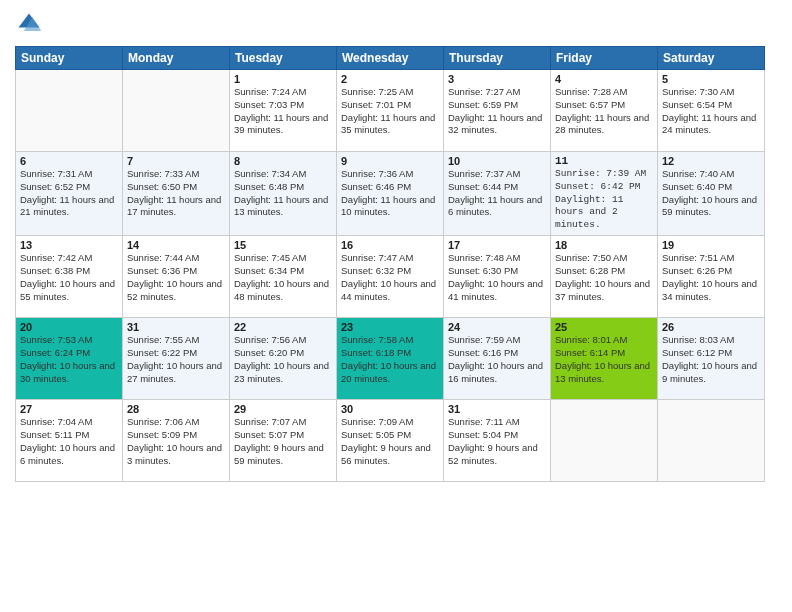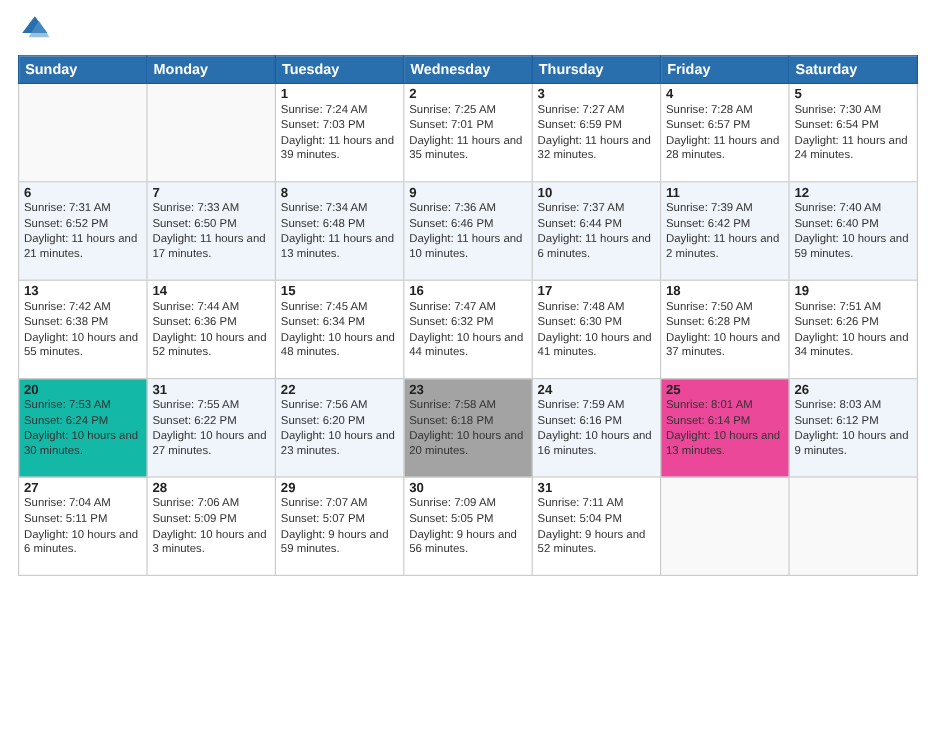--- a/index.html
+++ b/index.html
@@ -190,21 +190,21 @@
             <div class="day-info">Sunrise: 7:36 AM
 Sunset: 6:46 PM
 Daylight: 11 hours and 10 minutes.</div>
           </td>
           <td style="background: rgb(240, 245, 251);">
             <span class="day-num">10</span>
             <div class="day-info">Sunrise: 7:37 AM
 Sunset: 6:44 PM
 Daylight: 11 hours and 6 minutes.</div>
           </td>
-          <td style="background: rgb(240, 245, 251);">
+          <td style="background: rgb(240, 245, 251); font-family: Liberation Mono, monospace;">
             <span class="day-num">11</span>
             <div class="day-info">Sunrise: 7:39 AM
 Sunset: 6:42 PM
 Daylight: 11 hours and 2 minutes.</div>
           </td>
           <td style="background: rgb(240, 245, 251);">
             <span class="day-num">12</span>
             <div class="day-info">Sunrise: 7:40 AM
 Sunset: 6:40 PM
 Daylight: 10 hours and 59 minutes.</div>
@@ -266,33 +266,33 @@
             <div class="day-info">Sunrise: 7:55 AM
 Sunset: 6:22 PM
 Daylight: 10 hours and 27 minutes.</div>
           </td>
           <td style="background: rgb(240, 245, 251);">
             <span class="day-num">22</span>
             <div class="day-info">Sunrise: 7:56 AM
 Sunset: 6:20 PM
 Daylight: 10 hours and 23 minutes.</div>
           </td>
-          <td style="background: #a3a3a3;">
+          <td style="background: #14b8a6;">
             <span class="day-num">23</span>
             <div class="day-info">Sunrise: 7:58 AM
 Sunset: 6:18 PM
 Daylight: 10 hours and 20 minutes.</div>
           </td>
           <td style="background: rgb(240, 245, 251);">
             <span class="day-num">24</span>
             <div class="day-info">Sunrise: 7:59 AM
 Sunset: 6:16 PM
 Daylight: 10 hours and 16 minutes.</div>
           </td>
-          <td style="background: #ec4899; margin-left: 40px;">
+          <td style="background: #84cc16; margin-left: 40px;">
             <span class="day-num">25</span>
             <div class="day-info">Sunrise: 8:01 AM
 Sunset: 6:14 PM
 Daylight: 10 hours and 13 minutes.</div>
           </td>
           <td style="background: rgb(240, 245, 251);">
             <span class="day-num">26</span>
             <div class="day-info">Sunrise: 8:03 AM
 Sunset: 6:12 PM
 Daylight: 10 hours and 9 minutes.</div>

